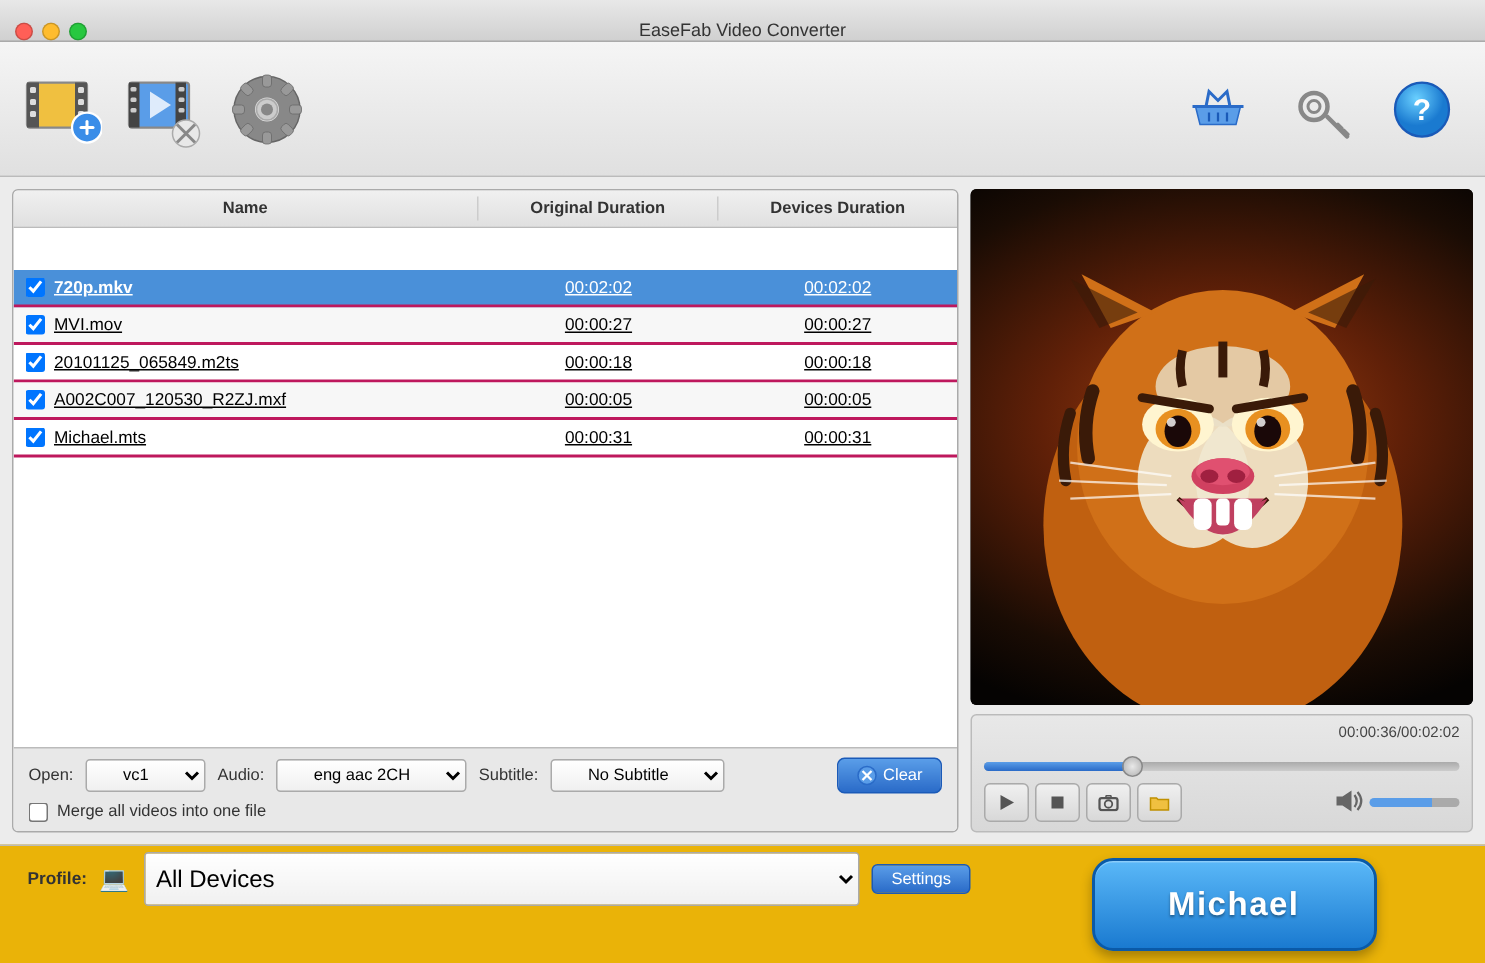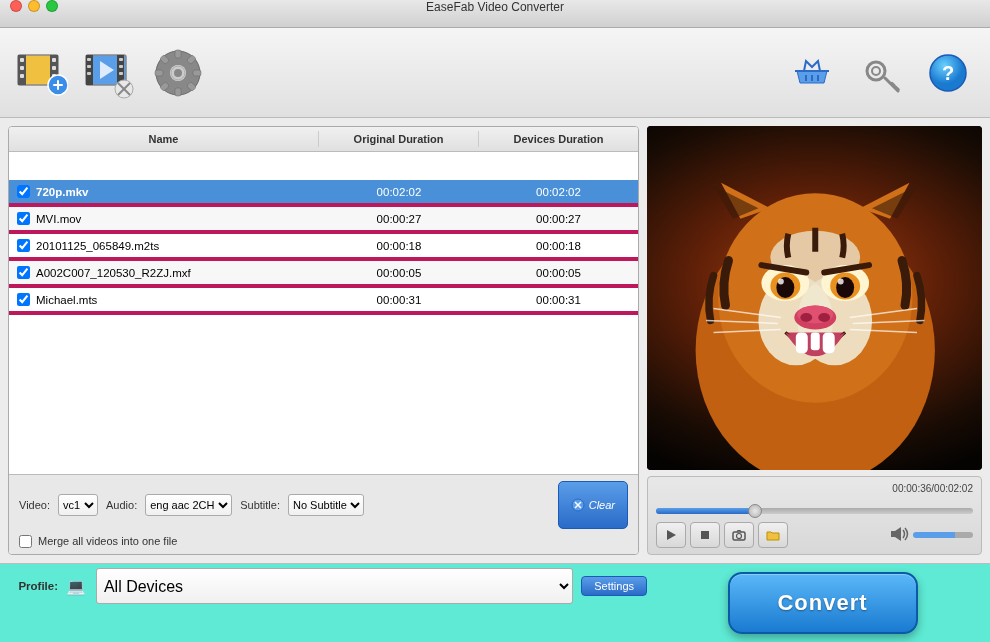--- a/index.html
+++ b/index.html
@@ -10,21 +10,21 @@
       width: 990px;
       height: 642px;
       overflow: hidden;
     }
 
     
     #title-bar {
       background: linear-gradient(to bottom, #e8e8e8, #d0d0d0);
       height: 28px;
       display: flex;
-      align-items: flex-start;
+      align-items: flex-end;
       justify-content: center;
       border-bottom: 1px solid #aaa;
       position: relative;
     }
     .traffic-lights {
       position: absolute;
       left: 10px;
       display: flex;
       gap: 6px;
     }
@@ -121,22 +121,23 @@
     .th-cell:last-child { border-right: none; }
 
     
     .file-list {
       flex: 1;
       overflow-y: auto;
     }
     .file-row {
       display: grid;
       grid-template-columns: 310px 160px 1fr;
-      border-bottom: 4px solid #be185d;
-      cursor: pointer;
+      border-bottom: 2px solid #be185d;
+      cursor: pointer;
+      text-decoration: underline;
     }
     .file-row.selected {
       background: #4a90d9;
       color: white;
     }
     .file-row:not(.selected):nth-child(even) { background: #f7f7f7; }
 
     .cell-name {
       display: flex;
       align-items: center;
@@ -281,37 +282,36 @@
       color: #333;
       font-weight: 500;
     }
 
     .track-select {
       height: 22px;
       border: 1px solid #aaa;
       border-radius: 3px;
       background: linear-gradient(to bottom, #fff, #f0f0f0);
       font-size: 11px;
-      padding: 0 0;
+      padding: 0 20px;
       cursor: pointer;
     }
 
     .clear-btn {
       background: linear-gradient(to bottom, #5a9de8, #2a6bc8);
       color: white;
       border: 1px solid #1a5ab8;
       border-radius: 5px;
-      padding: 16px 12px;
+      padding: 4px 12px;
       font-size: 11px;
       cursor: pointer;
       display: flex;
       align-items: center;
       gap: 4px;
       margin-left: auto;
-      font-style: italic;
     }
 
     .merge-row {
       display: flex;
       gap: 6px;
     }
     .merge-row label { font-size: 11px; color: #333; }
 
     .profile-row {
       display: flex;
@@ -381,21 +381,21 @@
       height: 62px;
       text-shadow: 0 1px 2px rgba(0,0,0,0.4);
       box-shadow: 0 4px 8px rgba(0,0,0,0.3), inset 0 1px 0 rgba(255,255,255,0.3);
       letter-spacing: 1px;
     }
 
     
     #bottom-area {
       display: flex;
       align-items: stretch;
-      background: #5eead4;
+      background: #eab308;
       border-top: 1px solid #bbb;
     }
     #bottom-left {
       flex: 1;
       padding: 4px 8px;
     }
     #bottom-right {
       width: 335px;
       display: flex;
       align-items: center;
@@ -582,21 +582,21 @@
             <span>Michael.mts</span>
           </div>
           <div class="cell-duration">00:00:31</div>
           <div class="cell-trimmed">00:00:31</div>
         </div>
       </div>
 
       <div id="bottom-controls">
         <div class="track-row">
           <div class="track-controls">
-            <span class="track-label">Video:</span>
+            <span class="track-label">Open:</span>
             <select class="track-select">
               <option>vc1</option>
             </select>
             <span class="track-label">Audio:</span>
             <select class="track-select">
               <option>eng aac 2CH</option>
             </select>
             <span class="track-label">Subtitle:</span>
             <select class="track-select">
               <option>No Subtitle</option>
@@ -750,17 +750,17 @@
         <span class="row-label">Profile:</span>
         <span style="font-size:16px; margin-right:2px;">💻</span>
         <select class="profile-select">
           <option>All Devices</option>
         </select>
         <button class="settings-btn">Settings</button>
       </div>
 
     </div>
     <div id="bottom-right">
-      <button id="convert-btn">Convert</button>
+      <button id="convert-btn">Michael</button>
     </div>
   </div>
 
 </div>
 
 </body></html>

